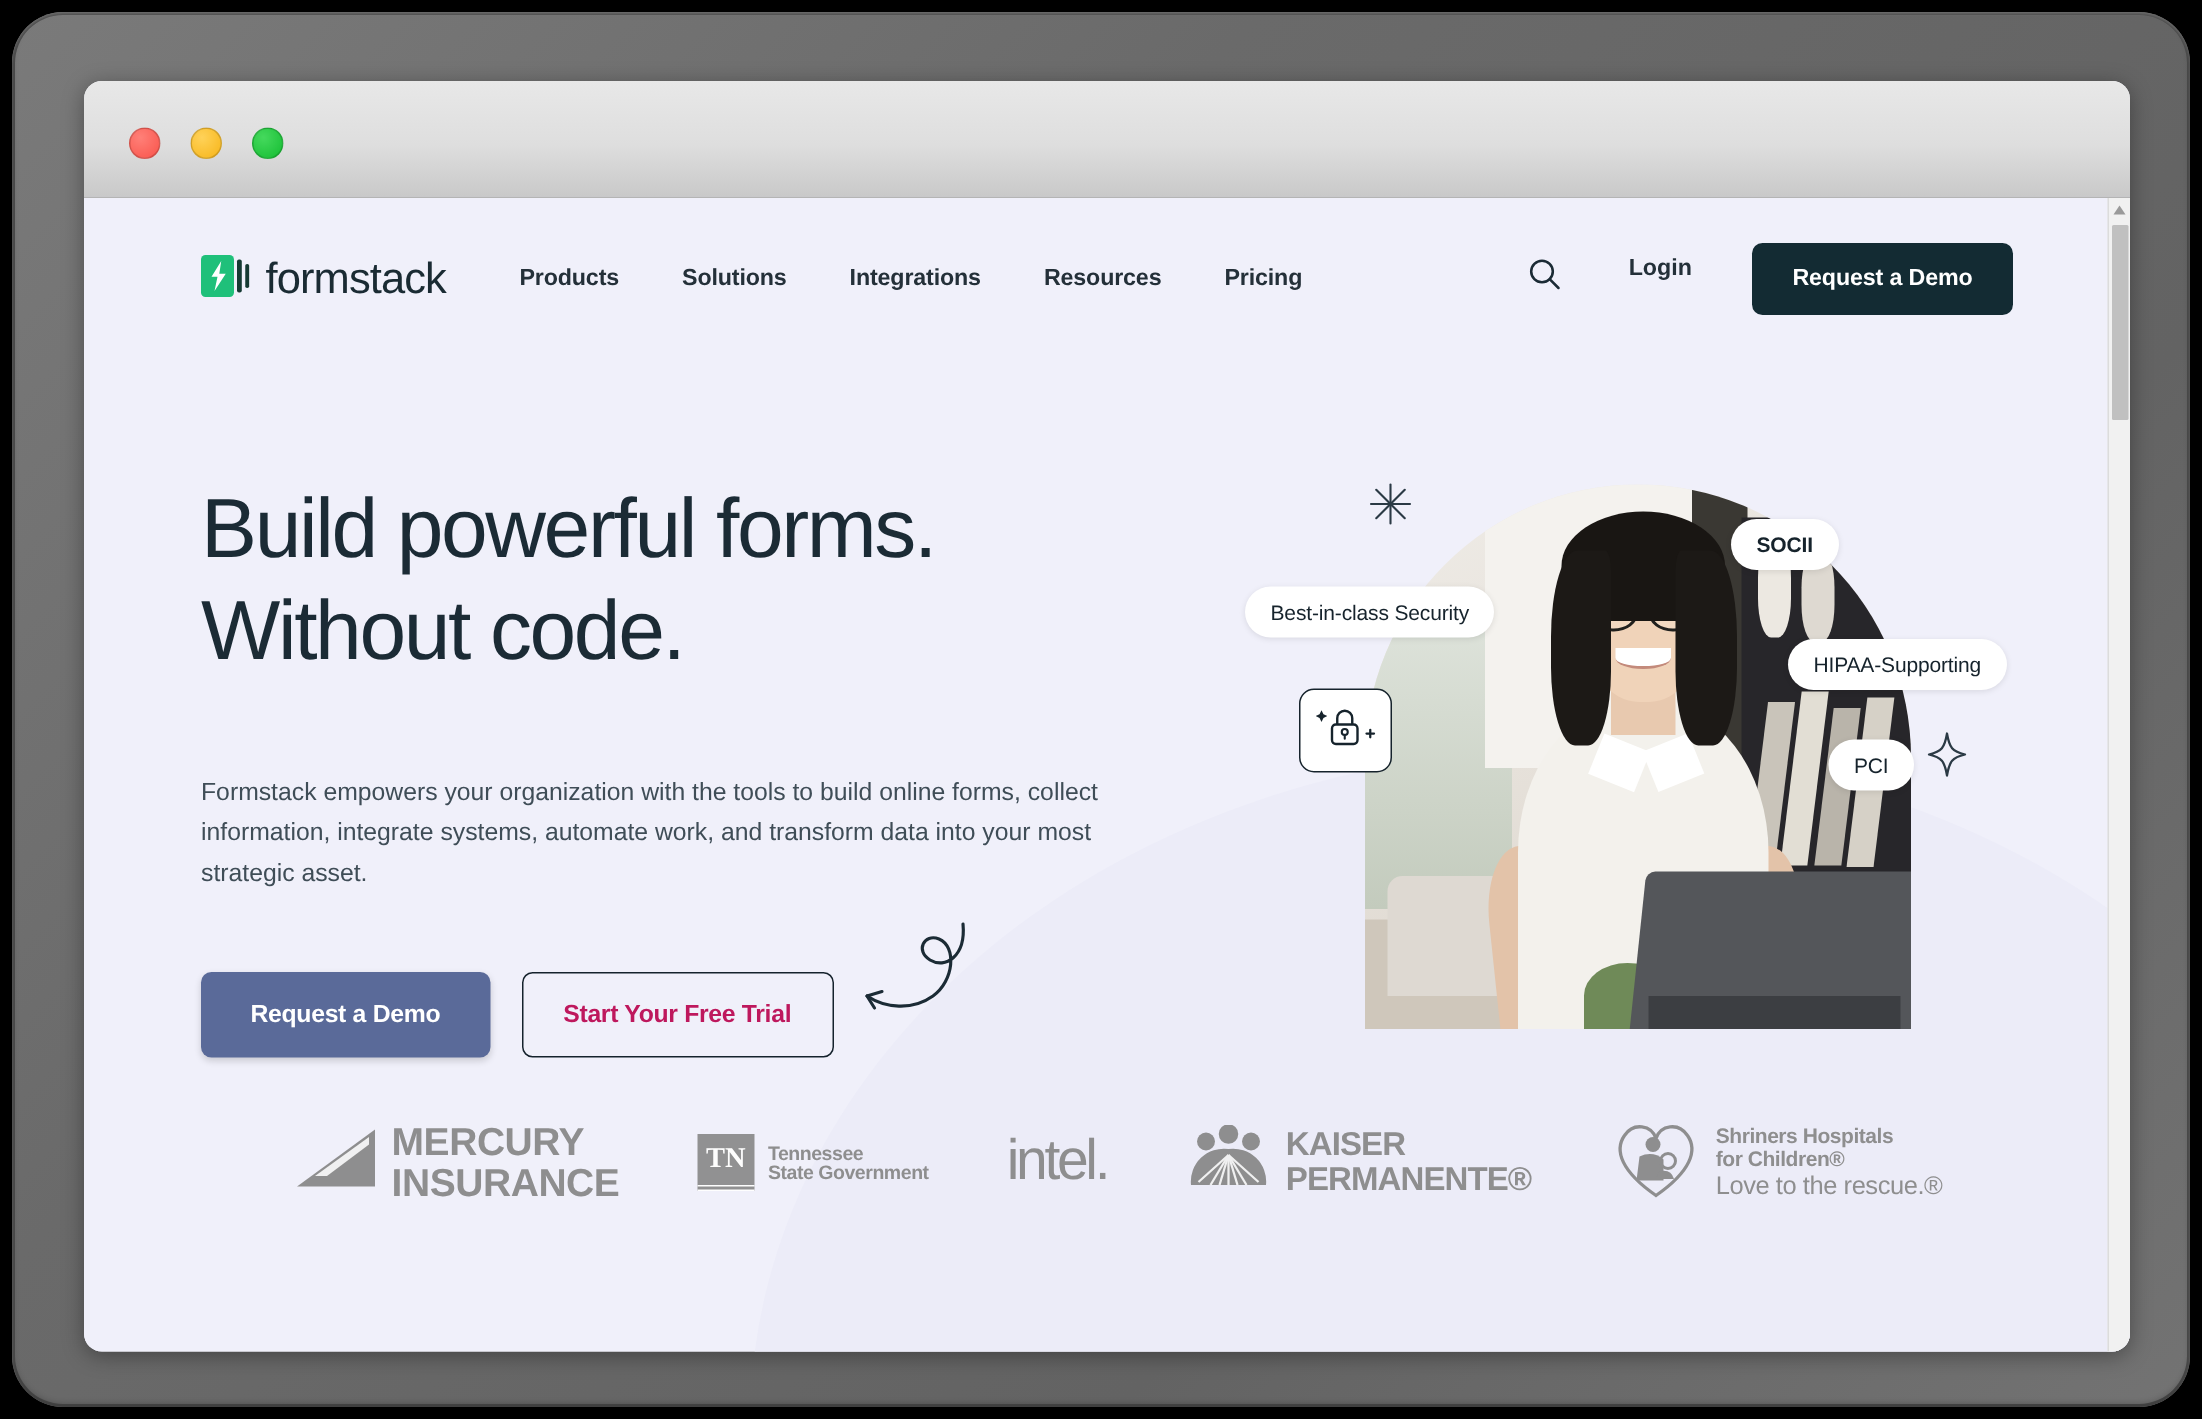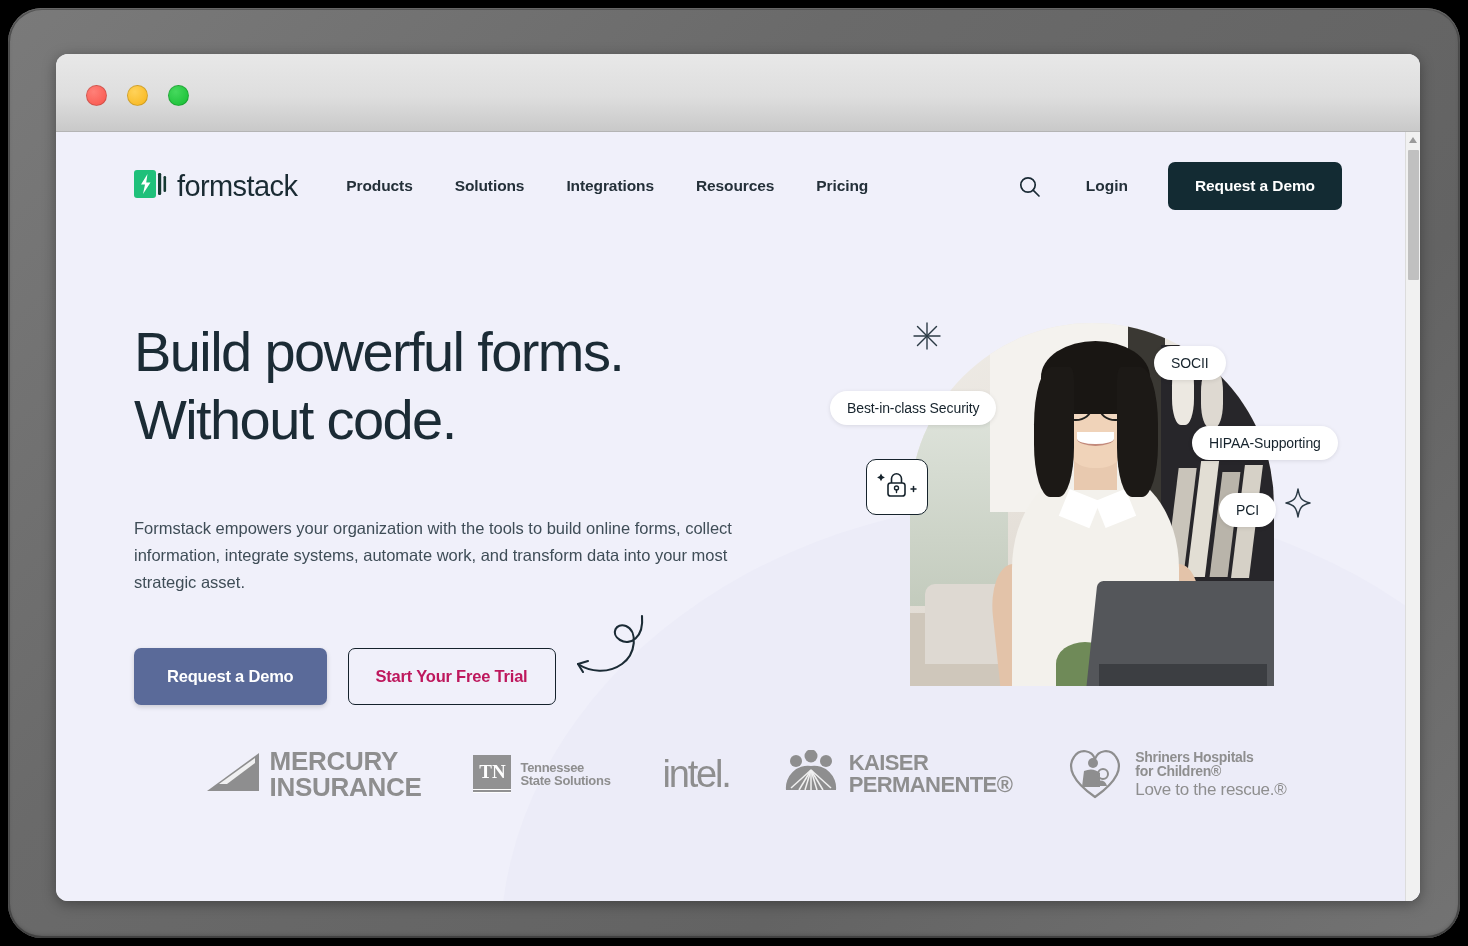--- a/index.html
+++ b/index.html
@@ -121,21 +121,20 @@
     color: #243039;
     padding: 8px 21px;
     cursor: pointer;
     white-space: nowrap;
     letter-spacing: -0.1px;
   }
 
   #header-right {
     margin-left: auto;
     display: flex;
-    align-items: center;
     gap: 0;
   }
   #search-icon-btn {
     width: 40px; height: 40px;
     display: flex; align-items: center; justify-content: center;
     cursor: pointer;
   }
   #login-link {
     font-size: 15.5px;
     font-weight: 600;
@@ -272,21 +271,21 @@
     font-weight: 500;
     color: #16232c;
     padding: 9px 17px;
     white-space: nowrap;
     box-shadow: 0 1px 4px rgba(0,0,0,0.10);
     cursor: default;
     letter-spacing: -0.1px;
     z-index: 6;
   }
   #badge-security { left: 6px;   top: 73px; }
-  #badge-soc2     { left: 330px; top: 28px; }
+  #badge-soc2     { left: 330px; top: 28px; font-weight: bold; }
   #badge-hipaa    { left: 368px; top: 108px; }
   #badge-pci      { left: 395px; top: 175px; }
 
   #lock-card {
     position: absolute;
     left: 42px;
     top: 141px;
     width: 62px;
     height: 56px;
     background: #ffffff;
@@ -538,21 +537,21 @@
           <span class="logo-txt">
             <span>MERCURY</span><br>
             <span>INSURANCE</span>
           </span>
         </div>
 
         <div class="client-logo" id="logo-tn">
           <span class="tn-box">TN</span>
           <span class="logo-txt">
             <span>Tennessee</span><br>
-            <span>State Solutions</span>
+            <span>State Government</span>
           </span>
         </div>
 
         <div class="client-logo" id="logo-intel">
           <span class="logo-txt">intel.</span>
         </div>
 
         <div class="client-logo" id="logo-kaiser">
           <span>
             <svg width="58" height="44" viewBox="0 0 58 44" aria-hidden="true">

